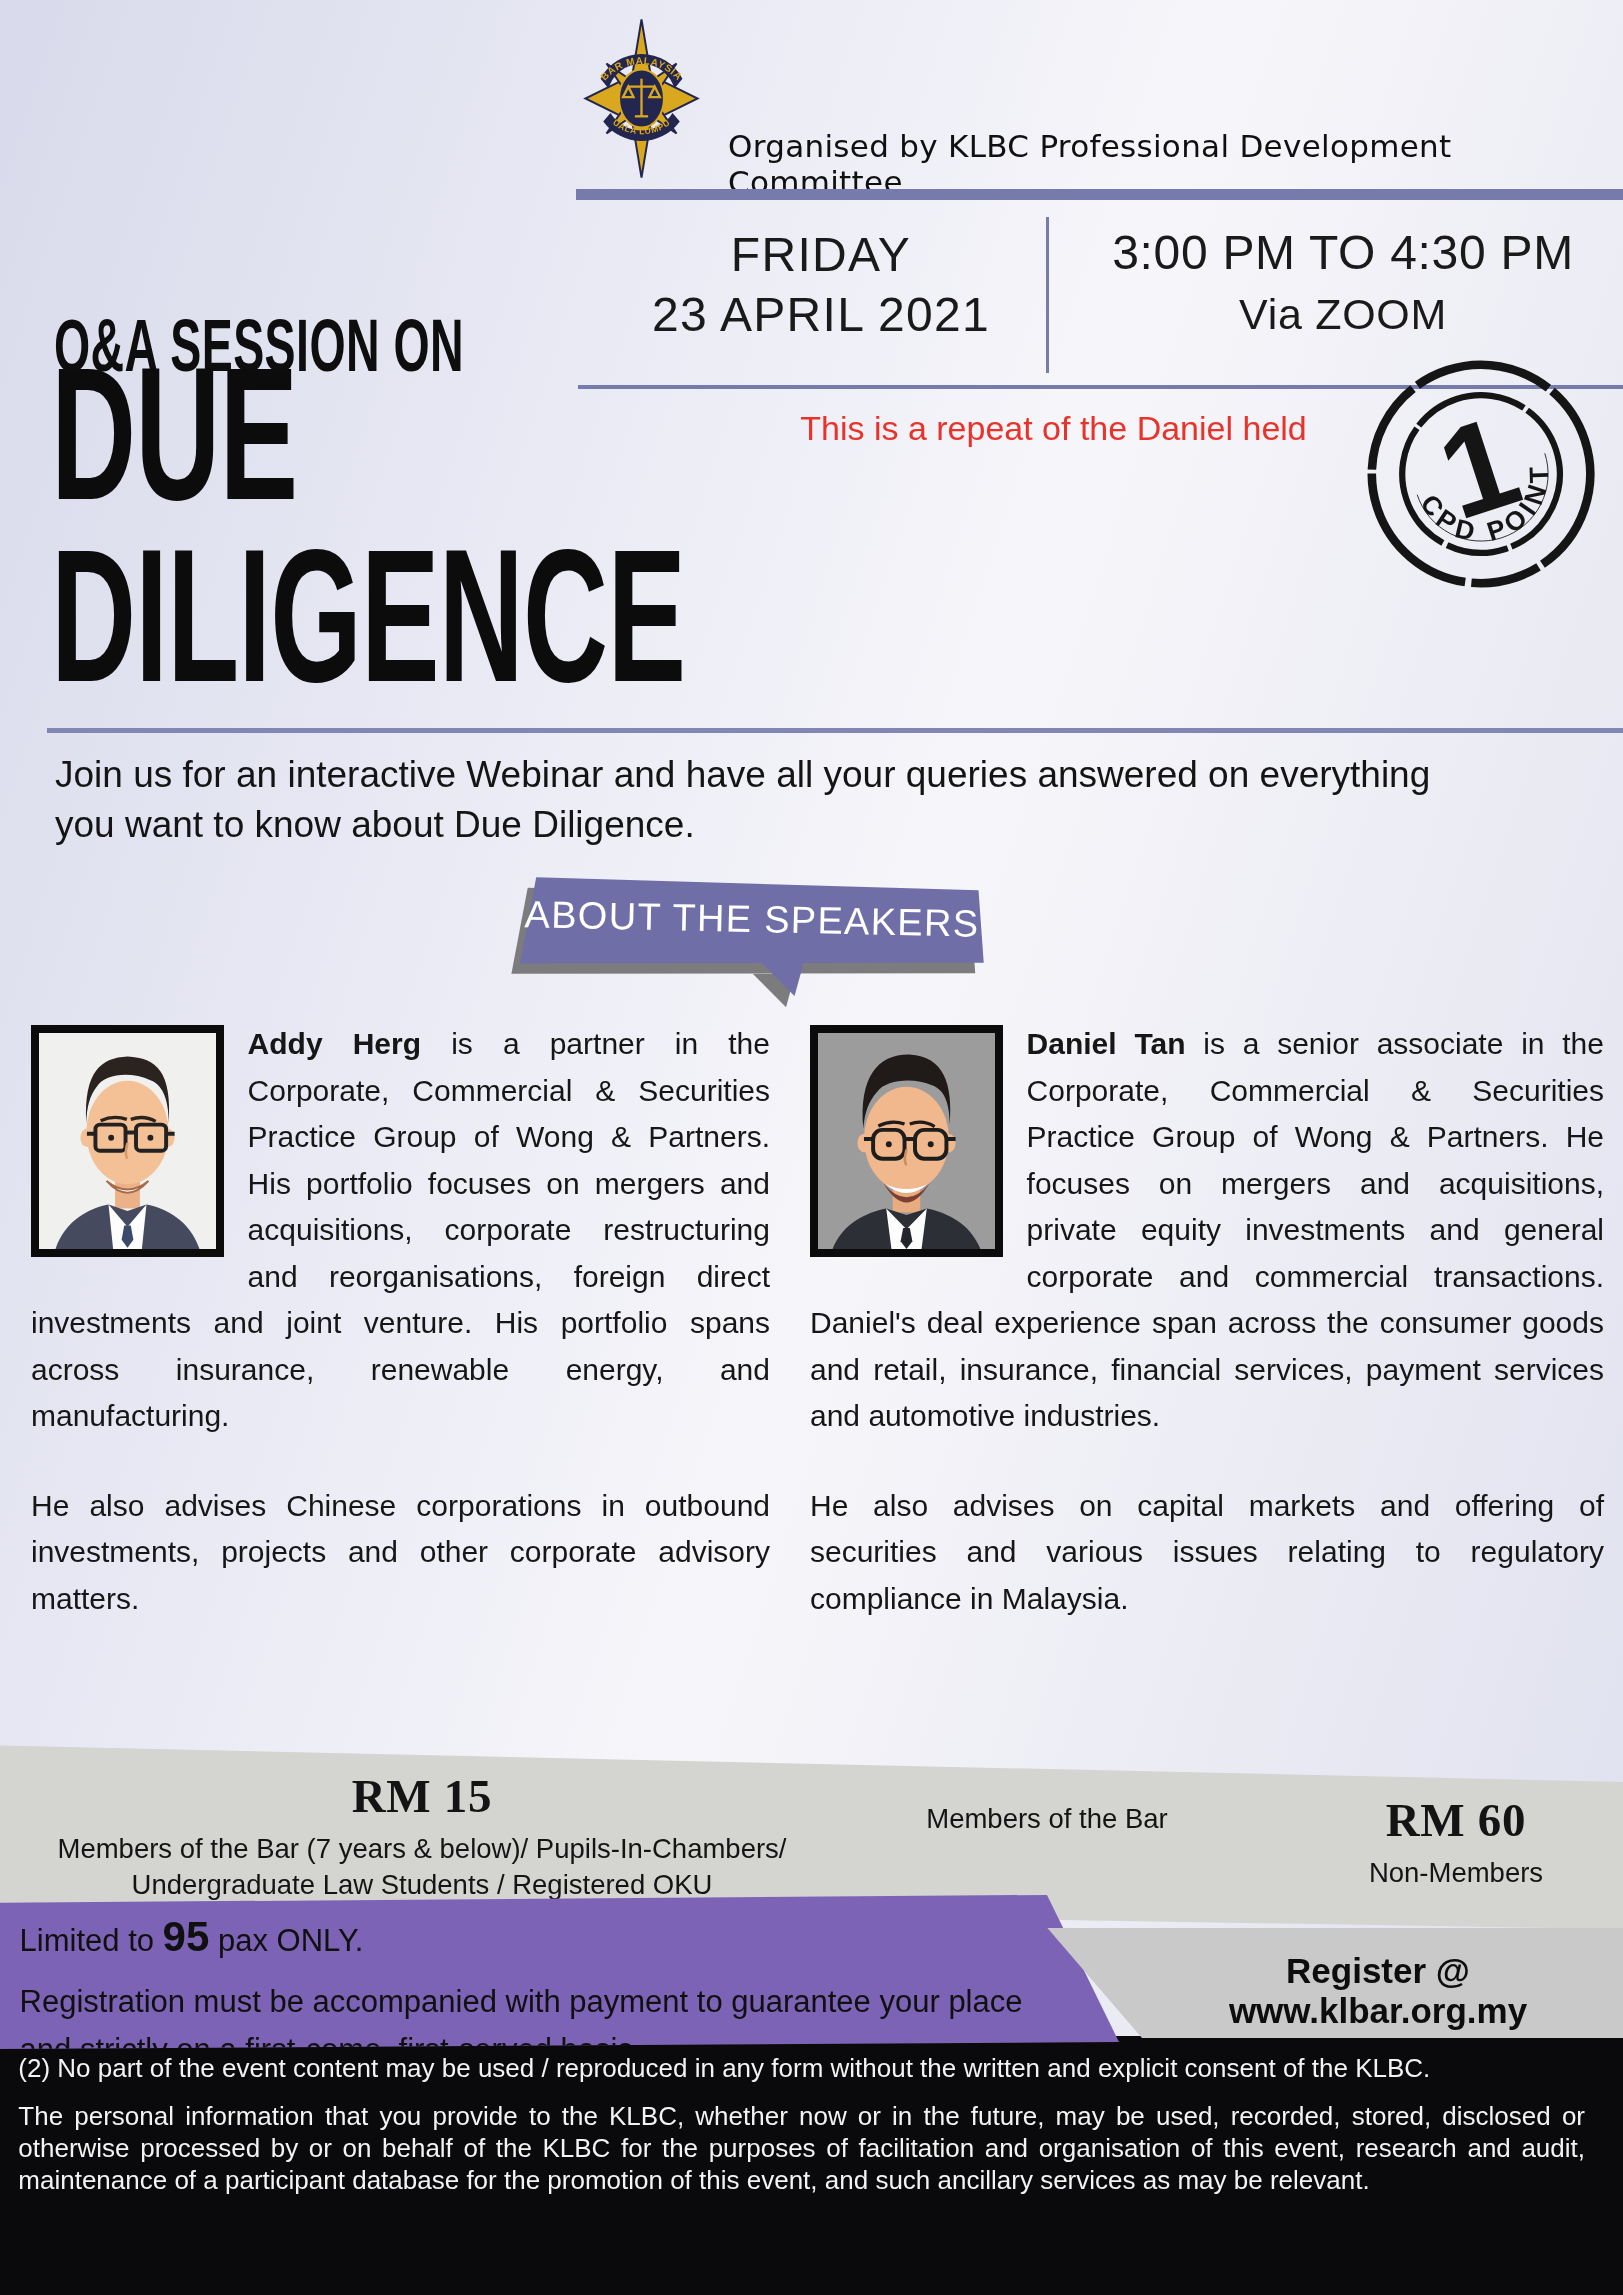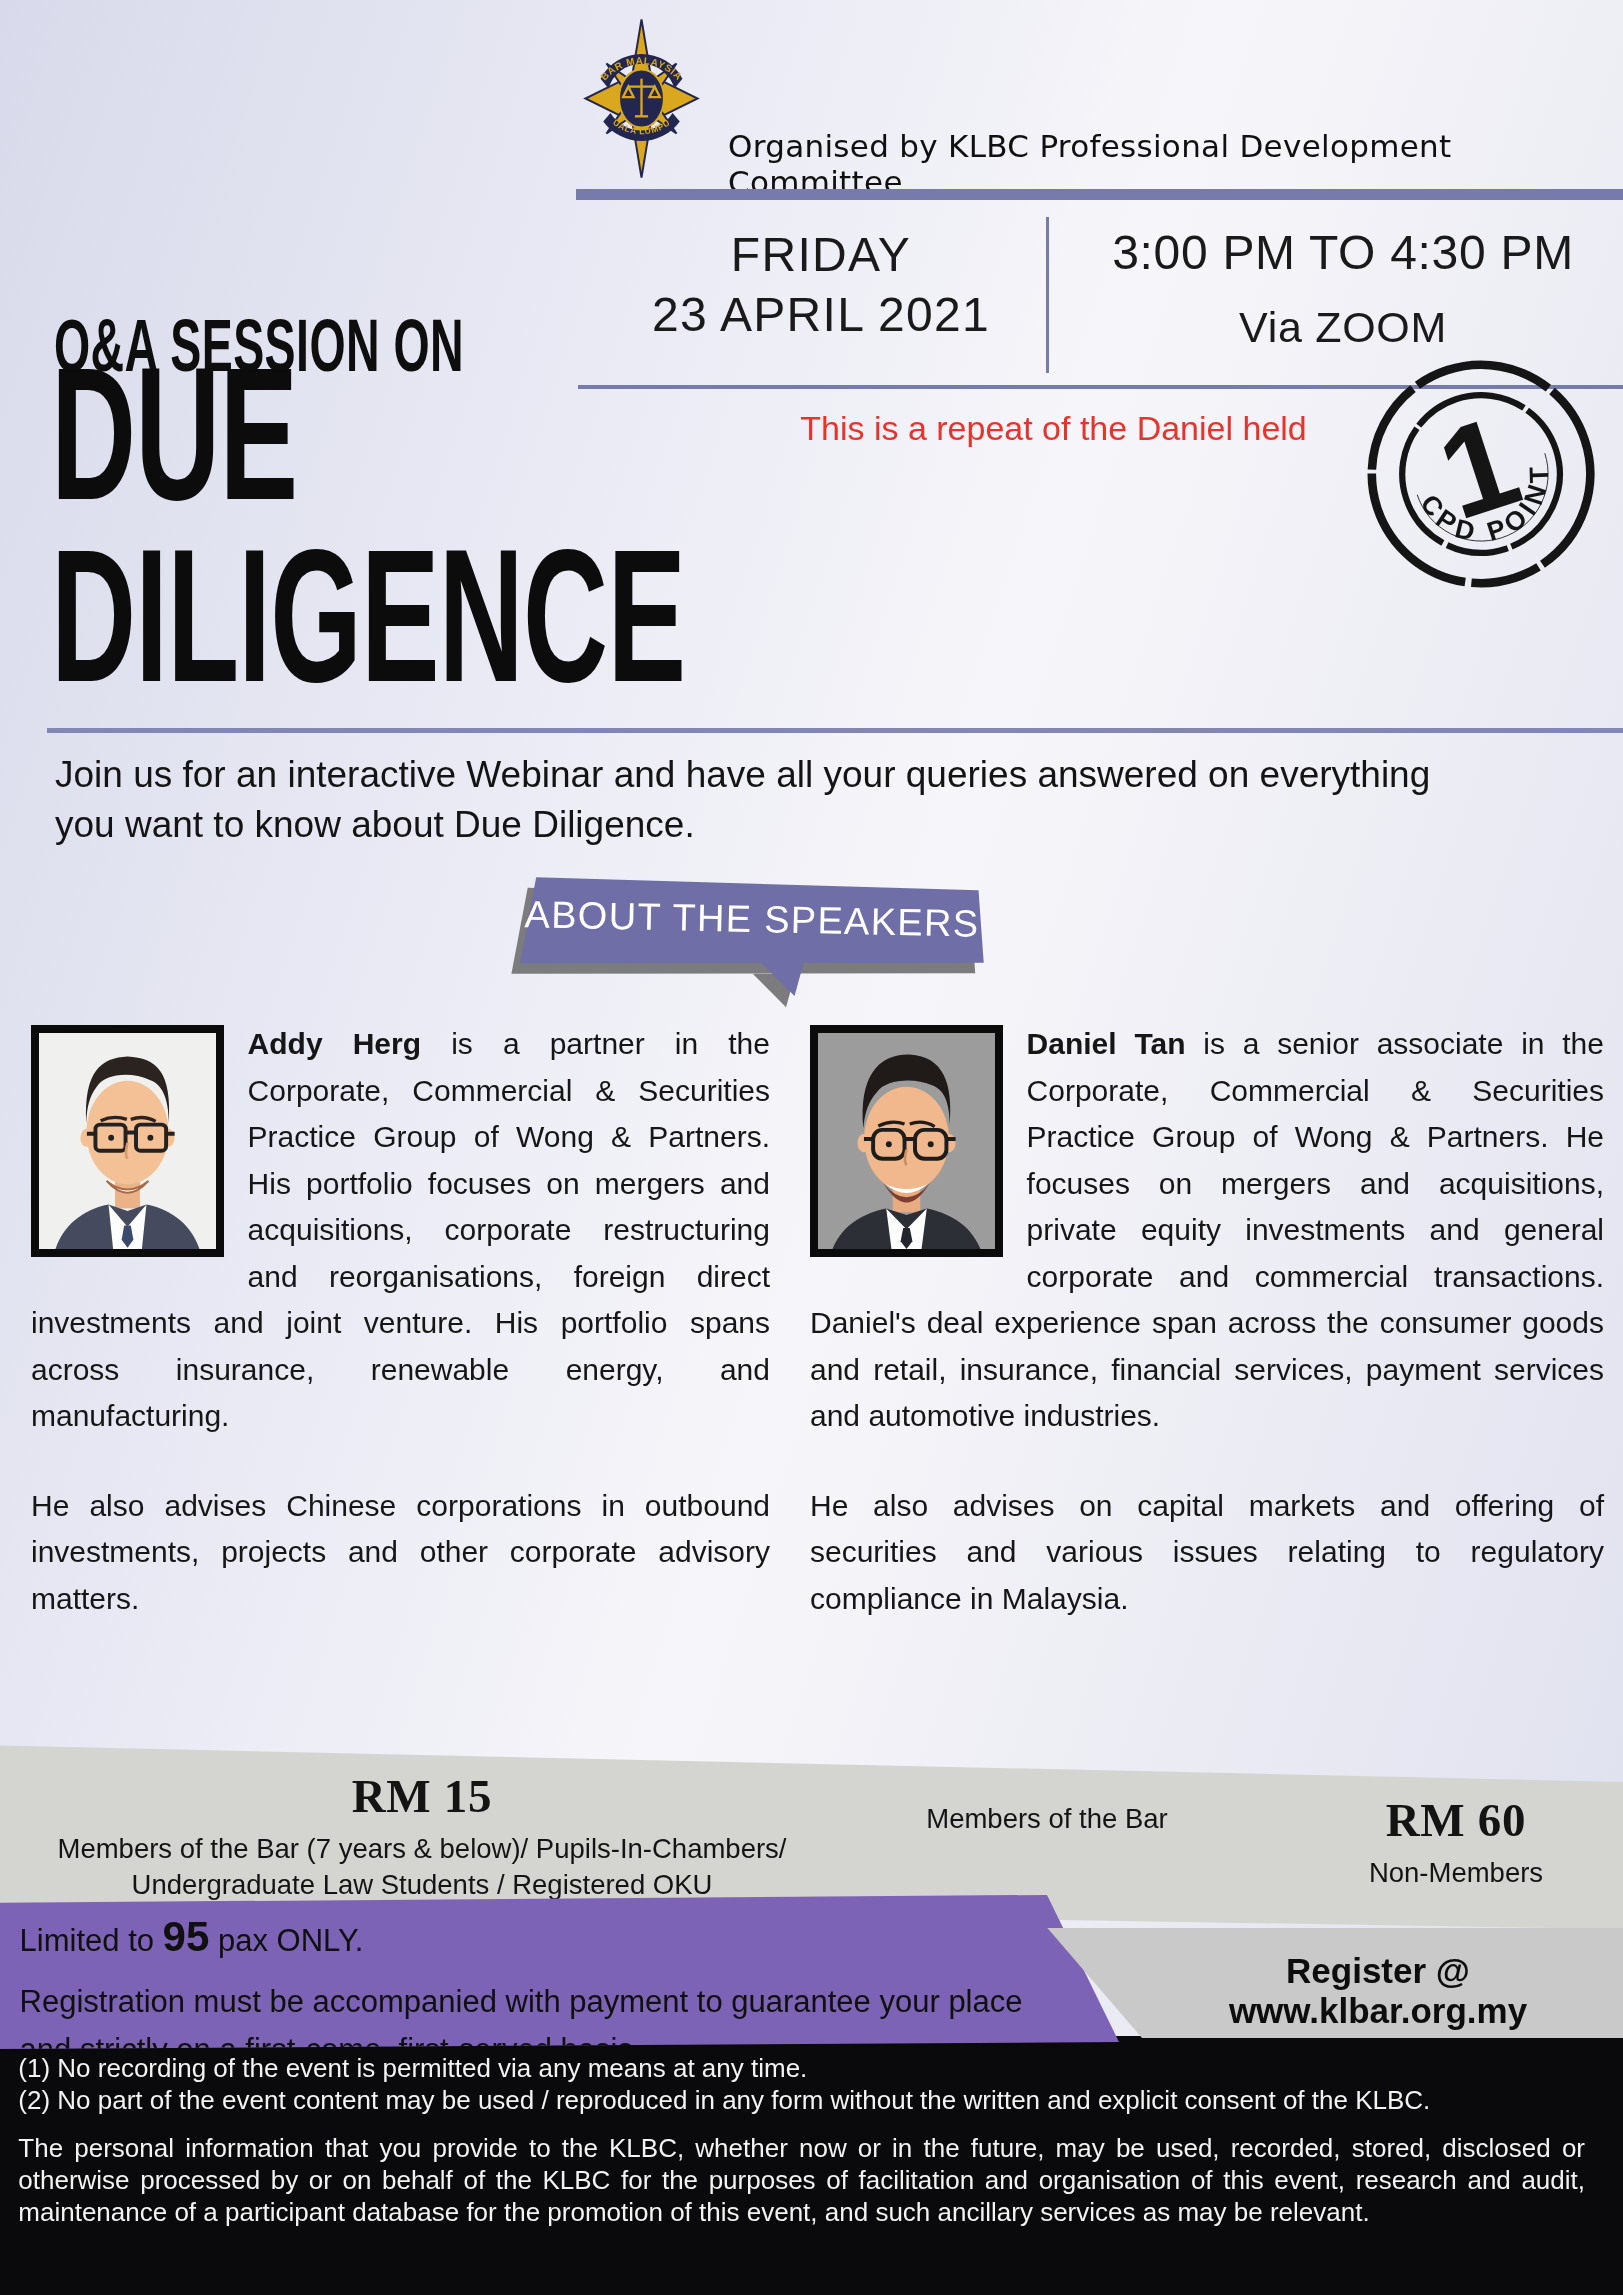--- a/index.html
+++ b/index.html
@@ -10,21 +10,21 @@
   }
   .abs{position:absolute;}
   
   .organiser{left:728px;top:128px;font-size:31px;color:#101010;letter-spacing:0.3px;font-family:"DejaVu Sans",sans-serif;}
   .hbar{left:576px;top:189px;width:1048px;height:11px;background:#777bac;}
   
   .dayblock{left:592px;top:225px;width:458px;text-align:center;font-size:48px;line-height:1.26;color:#1a1a1a;letter-spacing:1.3px;}
   .vdivider{left:1046px;top:217px;width:3.3px;height:156px;background:#777bac;}
   .timeblock{left:1112px;top:225px;width:462px;text-align:center;color:#1a1a1a;}
   .timeblock .t1{font-size:48px;letter-spacing:0.7px;}
-  .timeblock .t2{font-size:43px;margin-top:23px;letter-spacing:0.7px;}
+  .timeblock .t2{font-size:43px;margin-top:10px;letter-spacing:0.7px;}
   .hline2{left:578px;top:385px;width:1046px;height:3.9px;background:#777bac;}
   
   .notice{left:687px;top:404px;width:733px;text-align:center;color:#e8332b;font-size:34px;line-height:1.45;}
   
   .stamp{left:1364px;top:357px;}
   
   .kicker{left:54px;top:302px;white-space:nowrap;}
   .kicker span{display:inline-block;font-size:75px;font-weight:bold;color:#0e0e0e;letter-spacing:0.7px;transform:scaleX(.62);transform-origin:left top;}
   .big1{left:51px;top:357px;white-space:nowrap;}
   .big2{left:51px;top:539px;white-space:nowrap;}
@@ -215,21 +215,20 @@
     <div class="pcol pcol2">
       <div class="pa">Members of the Bar</div>
     </div>
     <div class="pcol pcol3">
       <div class="pv">RM 60</div>
       <div class="pa">Non-Members</div>
     </div>
   </div>
 
   <div class="abs blackband">
-    <div>(1) No recording of the event is permitted via any means at any time.</div>
     <div class="just">(2) No part of the event content may be used / reproduced in any form without the written and explicit consent of the KLBC.</div>
     <div class="para">The personal information that you provide to the KLBC, whether now or in the future, may be used, recorded, stored, disclosed or otherwise processed by or on behalf of the KLBC for the purposes of facilitation and organisation of this event, research and audit, maintenance of a participant database for the promotion of this event, and such ancillary services as may be relevant.</div>
   </div>
 
   <div class="abs capband">
     <div class="capinner">
       <div class="capline">
         <span>Limited to </span><span class="num">95</span><span> pax ONLY.</span>
       </div>
       <div class="capnote">Registration must  be accompanied with payment to guarantee your place and strictly on a first-come, first-served basis.</div>

